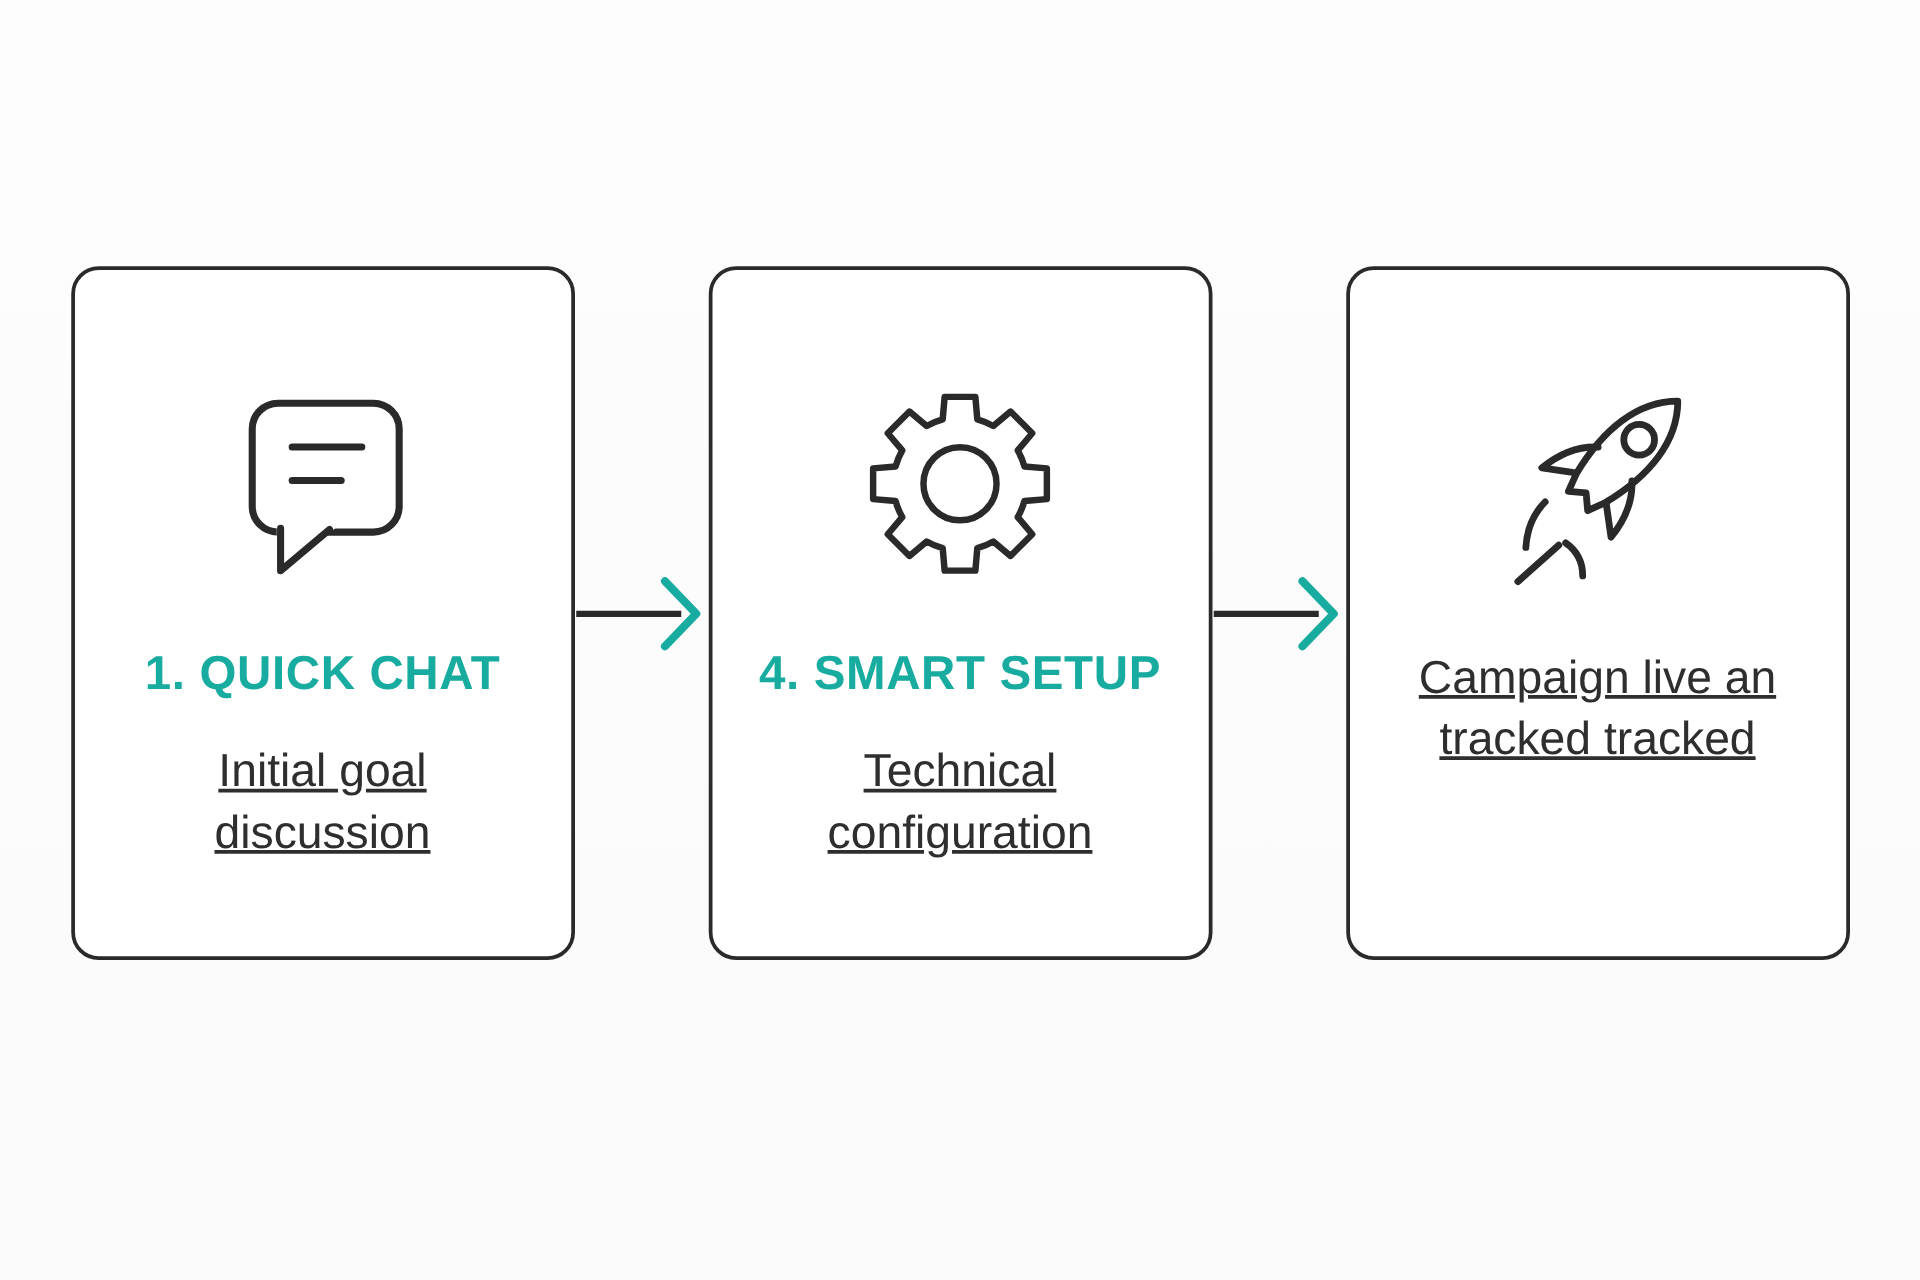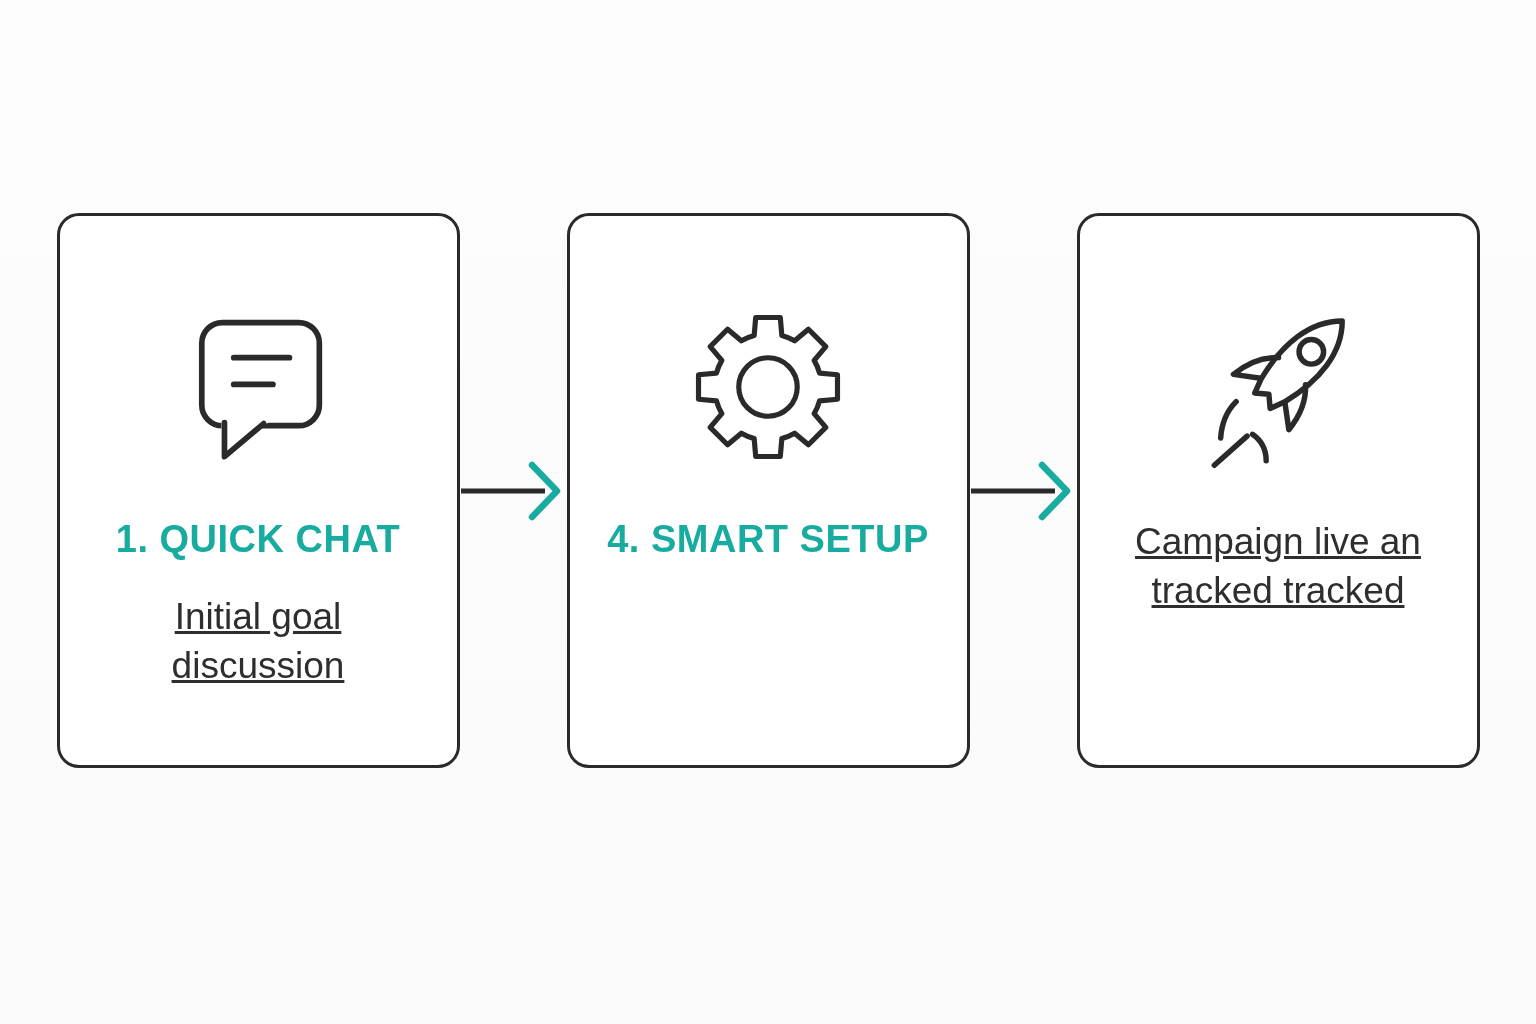--- a/index.html
+++ b/index.html
@@ -105,20 +105,21 @@
                    L -67.2,-47.0 L -47.0,-67.2 L -31.0,-53.7
                    A 62 62 0 0 1 -16.1,-59.9
                    L -14.3,-80.8 L 14.3,-80.8 L 16.1,-59.9
                    A 62 62 0 0 1 31.0,-53.7
                    L 47.0,-67.2 L 67.2,-47.0 L 53.7,-31.0
                    A 62 62 0 0 1 59.9,-16.1 Z"></path>
           <circle cx="0" cy="0" r="34"></circle>
         </svg>
       </div>
       <div class="step-title" style="color: rgb(24, 171, 160);">4. SMART SETUP</div>
+      <div class="step-desc">Technical configuration</div>
     </div>
 
     <div class="arrow-cell">
       <svg width="107" height="84" viewBox="0 0 107 84">
         <path d="M 1,42 H 85" stroke="#2a2a2a" stroke-width="5" stroke-linecap="butt" fill="none"></path>
         <path d="M 72,16 L 97,42 L 72,68" stroke-width="6.5" stroke-linecap="round" stroke-linejoin="round" fill="none" stroke="#18aba0"></path>
       </svg>
     </div>
 
     <div class="step-card">

